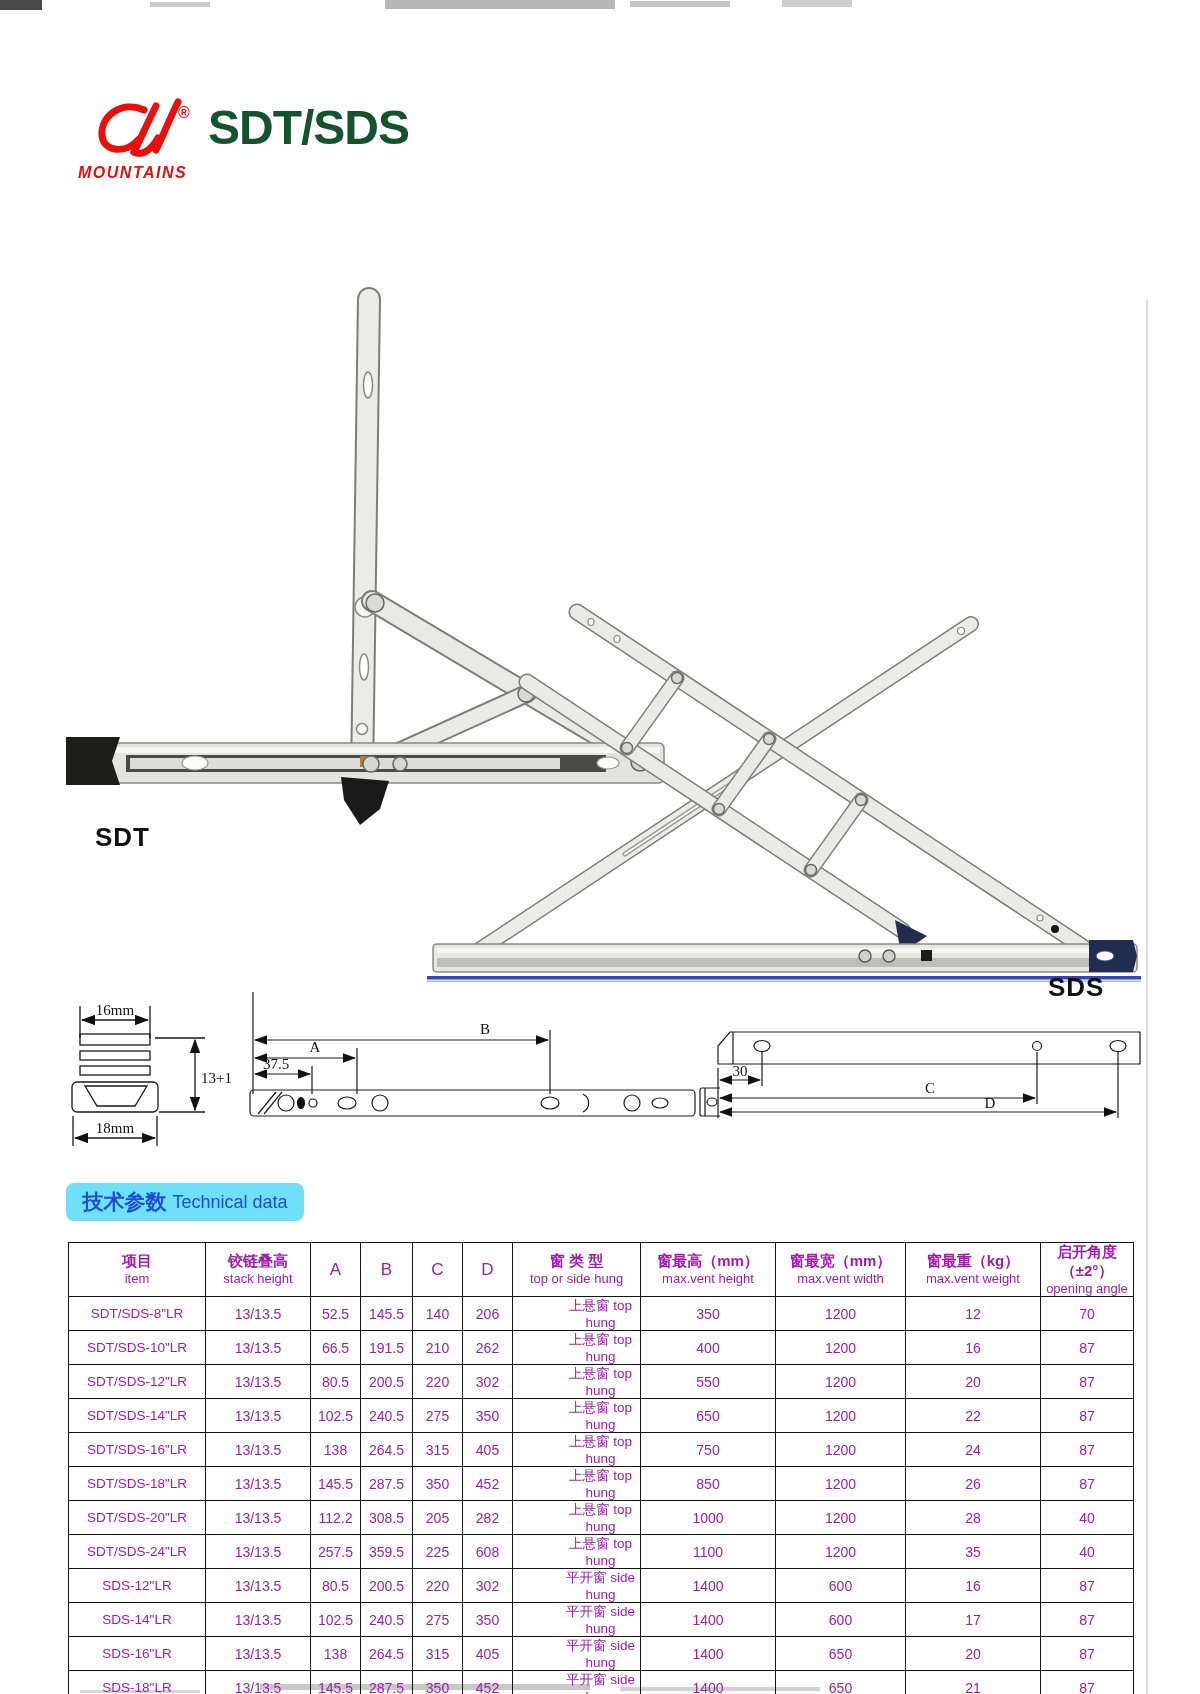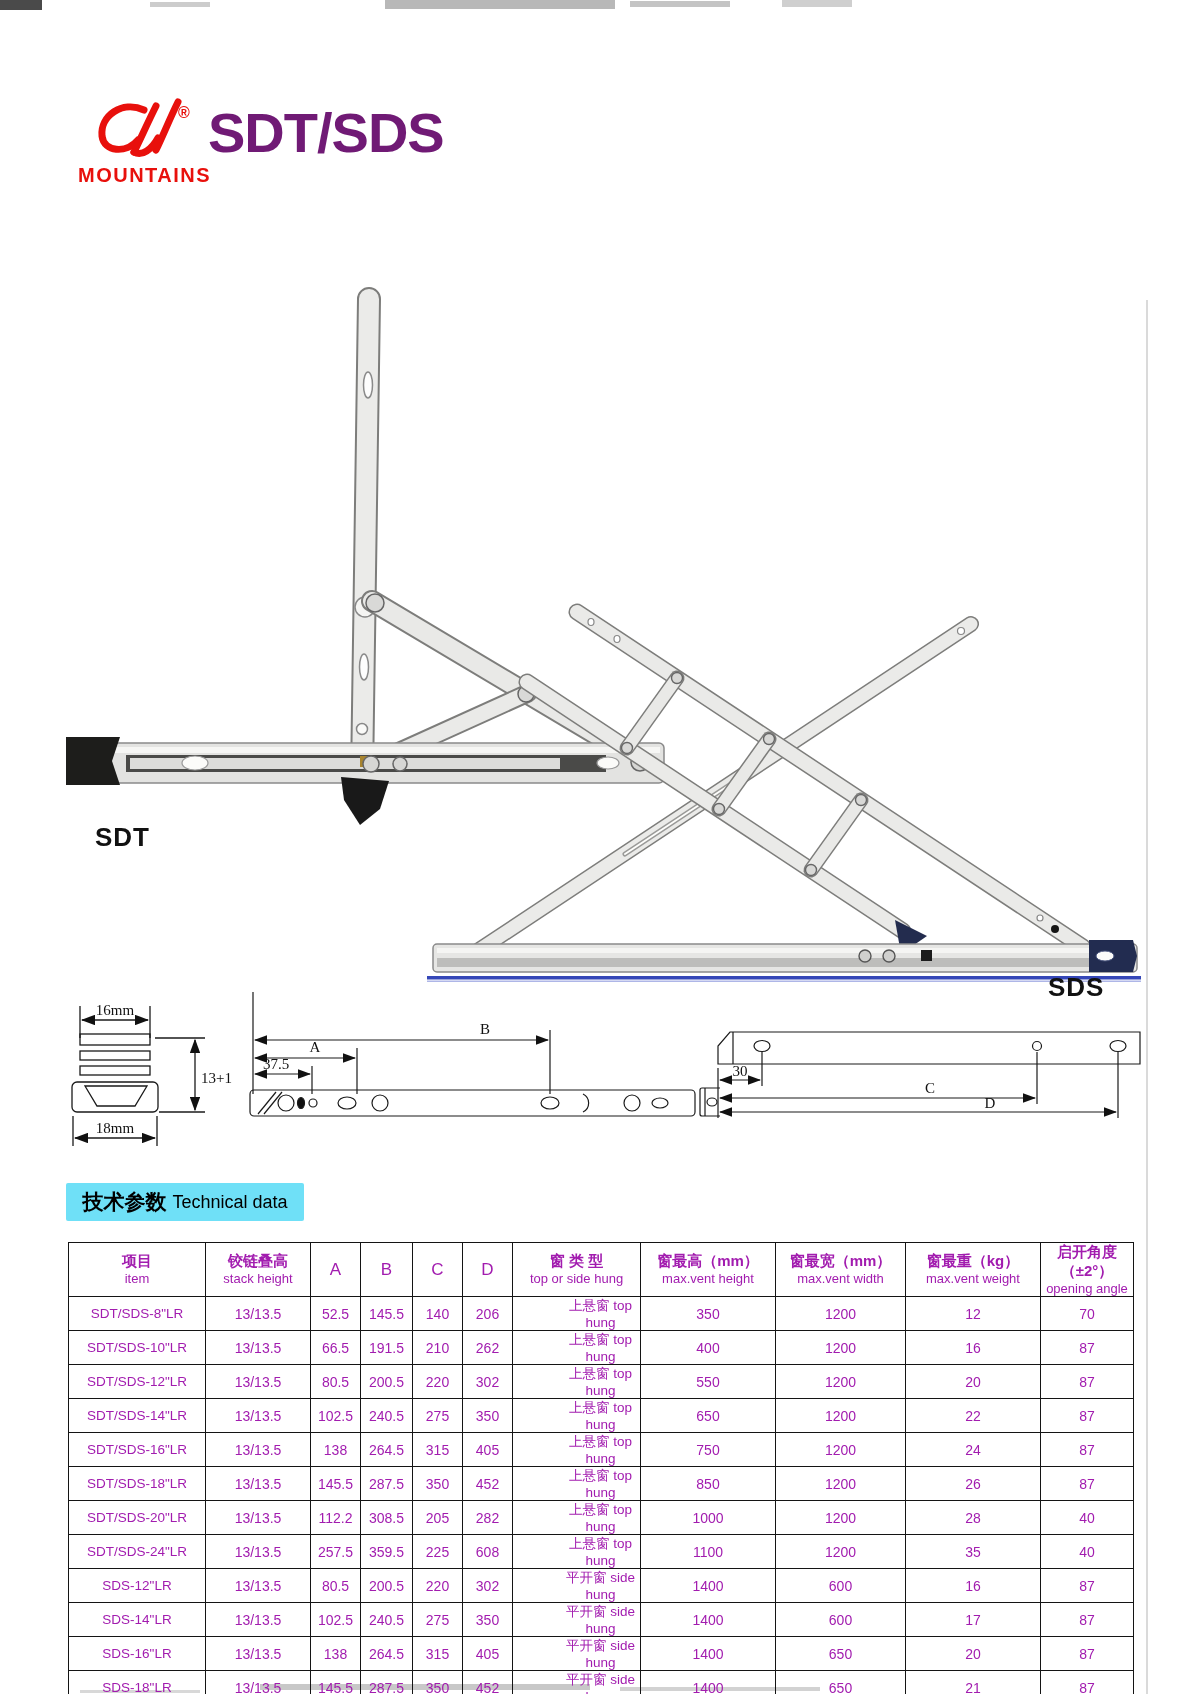--- a/index.html
+++ b/index.html
@@ -3,40 +3,40 @@
 <meta charset="utf-8">
 <style>
   html,body{margin:0;padding:0;background:#888;}
   .page{
     position:relative; width:1200px; height:1694px; background:#ffffff;
     font-family:"Liberation Sans", sans-serif; overflow:hidden; margin:0 auto;
   }
   
   .logo-mark{position:absolute; left:92px; top:94px;}
   .reg-mark{position:absolute; left:178px; top:104px; font-size:16px; font-weight:bold; color:var(--brand_red);}
-  .brand-name{position:absolute; left:78px; top:164px; font-size:20px; font-weight:bold;
-    letter-spacing:1.5px; color:var(--brand_red);}
-  .page-title{position:absolute; left:208px; top:100px; font-size:56px; font-weight:900;
-    letter-spacing:-1px; color:#701a75;}
+  .brand-name{position:absolute; left:78px; top:164px; font-size:16px; font-weight:bold;
+    letter-spacing:1.5px; color:var(--brand_red);font-style:italic;}
+  .page-title{position:absolute; left:208px; top:100px; font-size:48px; font-weight:900;
+    letter-spacing:-1px; color:#14532d;}
   .banner{position:absolute; left:470px; top:116px; width:730px; height:64px;
     background:linear-gradient(90deg, var(--banner_from), var(--banner_to));
     color:#fff; display:flex; flex-direction:column; justify-content:center; padding-left:16px; box-sizing:border-box;}
   .banner .zh{font-size:27px; font-weight:bold; letter-spacing:2px; line-height:1.1;}
   .banner .en{font-size:21px; font-weight:bold; line-height:1.15;}
   
   .photo{position:absolute;}
   .prod-label{position:absolute; font-size:26px; font-weight:900; color:#111; letter-spacing:1px;}
   .label-sdt{left:95px; top:790px;margin-top:32px;}
   .label-sds{left:1048px; top:972px;}
   
   .drawing{position:absolute;}
   .dim-text{font-family:"Liberation Serif", serif; font-size:15px; fill:#111;}
   
-  .badge{position:absolute; left:66px; top:1183px; width:238px; height:38px; border-radius:2px;
-    background:var(--badge_bg); display:flex; align-items:center; justify-content:center; gap:6px; color:#000000;}
+  .badge{position:absolute; left:66px; top:1183px; width:238px; height:38px; border-radius:8px;
+    background:var(--badge_bg); display:flex; align-items:center; justify-content:center; gap:6px; color:#1d4ed8;}
   .badge .zh{font-size:21px; font-weight:bold;}
   .badge .en{font-size:18px;}
   
   .tech-table{position:absolute; left:68px; top:1242px; width:1065px; border-collapse:collapse;
     table-layout:fixed; color:#a21caf;border-radius:25px;}
   .tech-table th,.tech-table td{border:1.5px solid #141414; text-align:center; vertical-align:middle; padding:0; overflow:hidden;}
   .tech-table thead tr{height:52px;}
   .tech-table tbody tr{height:25px;}
   .hzh{font-size:15px; font-weight:bold; line-height:1.25;}
   .hen{font-size:13px; font-weight:normal; line-height:1.2;}

